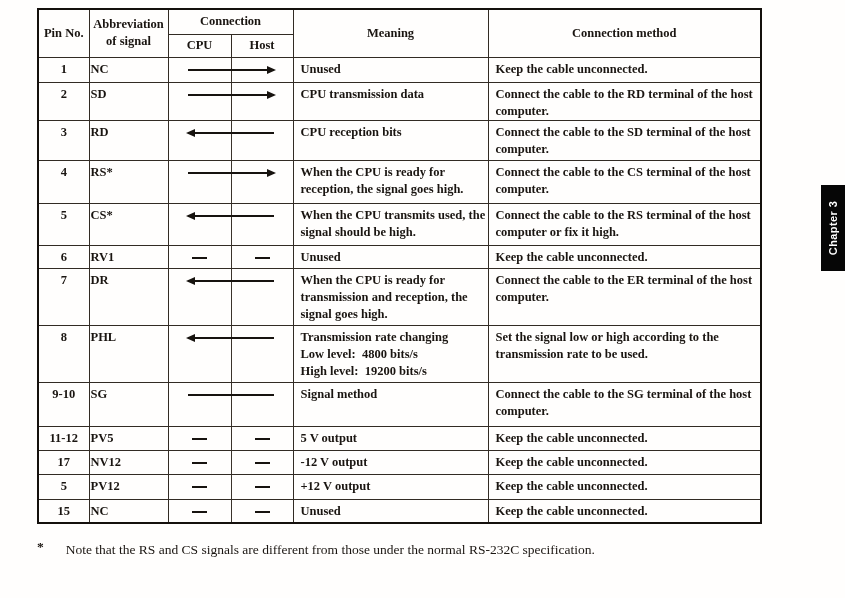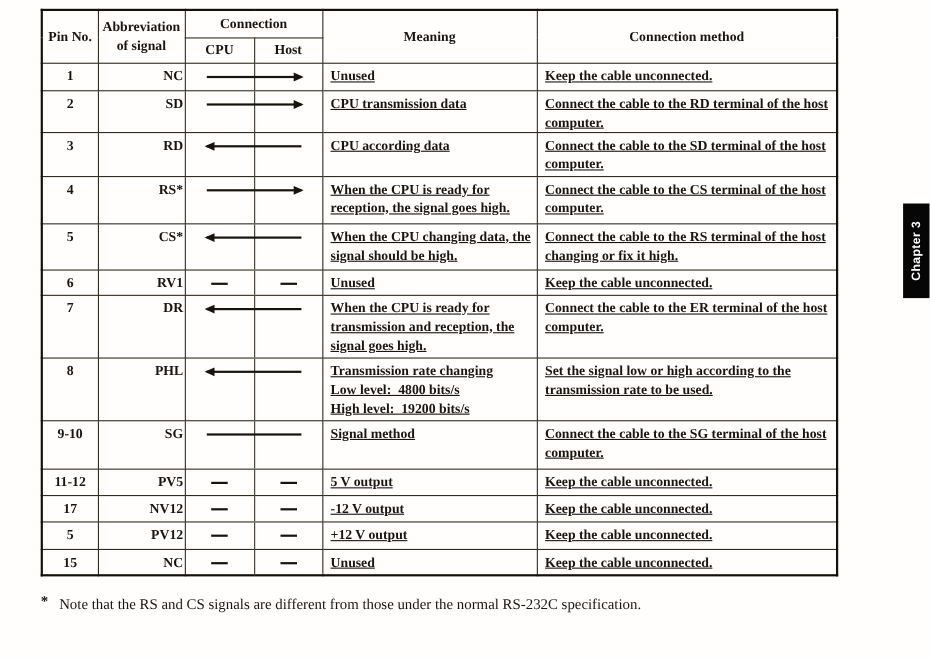--- a/index.html
+++ b/index.html
@@ -16,23 +16,23 @@
     border:2px solid #14100c;
   }
   .pintable th,.pintable td{border:1px solid #322b24;}
   .pintable thead th{
     font-weight:bold;font-size:12.5px;text-align:center;vertical-align:middle;
     padding:0 2px;
   }
   th.h-abbr{text-align:left;padding-left:6px;line-height:17px;}
   tbody td{vertical-align:top;font-size:12.5px;font-weight:bold;}
   td.pin{text-align:center;padding-top:4px;}
-  td.abbr{text-align:right;padding-top:4px;}
+  td.abbr{text-align:left;padding-top:4px;}
   td.meaning,td.conn{
-    padding:3px 2px 0 7px;white-space:pre;line-height:17px;overflow:hidden;text-decoration:underline;
+    padding:3px 2px 0 7px;white-space:pre;line-height:17px;overflow:hidden;
   }
   td.dir{position:relative;padding:0;}
   .divider{position:absolute;left:50%;top:0;bottom:0;width:1px;background:#3a332b;}
   .arrow{
     position:absolute;left:50%;margin-left:-43px;top:11px;
     width:86px;height:2px;background:#17130f;
   }
   td[data-dir="right"] .arrow::after{
     content:"";position:absolute;right:-2px;top:-3px;width:0;height:0;
     border-left:9px solid #17130f;border-top:4px solid transparent;border-bottom:4px solid transparent;
@@ -47,21 +47,21 @@
     content:"";position:absolute;top:0;width:15px;height:2px;background:#17130f;
   }
   td[data-dir="dashes"] .arrow::before{left:4px;}
   td[data-dir="dashes"] .arrow::after{right:4px;}
 
   .footnote{
     position:absolute;left:37px;top:538px;width:660px;
     display:flex;gap:10px;font-size:13.5px;
   }
   .fn-marker{font-weight:bold;padding-top:1px;}
-  .fn-lines div{line-height:23px;white-space:pre;}
+  .fn-lines div{line-height:23px;white-space:pre;margin-left:12px;}
 
   .chapter-tab{
     position:absolute;top:185px;right:0;width:24px;height:86px;
     background:#060606;display:flex;align-items:center;justify-content:center;
     overflow:hidden;
   }
   .chapter-tab span{
     transform:rotate(-90deg);white-space:nowrap;color:#ffffff;
     font-family:"Liberation Sans",sans-serif;font-size:11px;font-weight:bold;
     letter-spacing:0.4px;
@@ -119,21 +119,21 @@
         <td class="conn">Connect the cable to the RD terminal of the host
 computer.</td>
       </tr>
       <tr style="height:40px">
         <td class="pin">3</td>
         <td class="abbr">RD</td>
         <td class="dir" colspan="2" data-dir="left">
           <span class="divider"></span>
           <span class="arrow"></span>
         </td>
-        <td class="meaning">CPU according data</td>
+        <td class="meaning">CPU reception bits</td>
         <td class="conn">Connect the cable to the SD terminal of the host
 computer.</td>
       </tr>
       <tr style="height:43px">
         <td class="pin">4</td>
         <td class="abbr">RS*</td>
         <td class="dir" colspan="2" data-dir="right">
           <span class="divider"></span>
           <span class="arrow"></span>
         </td>
@@ -142,24 +142,24 @@
         <td class="conn">Connect the cable to the CS terminal of the host
 computer.</td>
       </tr>
       <tr style="height:42px">
         <td class="pin">5</td>
         <td class="abbr">CS*</td>
         <td class="dir" colspan="2" data-dir="left">
           <span class="divider"></span>
           <span class="arrow"></span>
         </td>
-        <td class="meaning">When the CPU changing data, the
+        <td class="meaning">When the CPU transmits used, the
 signal should be high.</td>
         <td class="conn">Connect the cable to the RS terminal of the host
-changing or fix it high.</td>
+computer or fix it high.</td>
       </tr>
       <tr style="height:23px">
         <td class="pin">6</td>
         <td class="abbr">RV1</td>
         <td class="dir" colspan="2" data-dir="dashes">
           <span class="divider"></span>
           <span class="arrow"></span>
         </td>
         <td class="meaning">Unused</td>
         <td class="conn">Keep the cable unconnected.</td>

